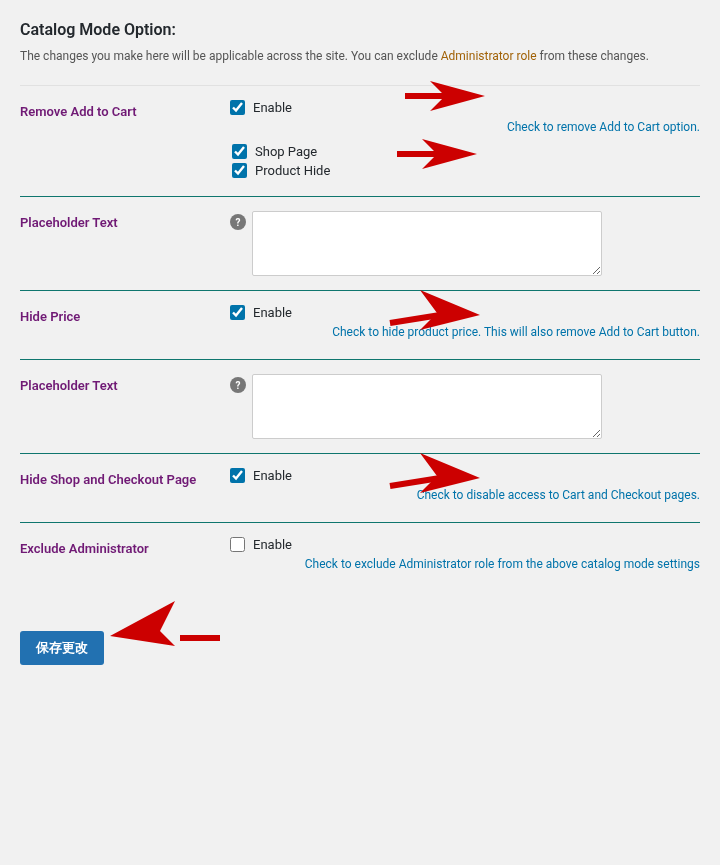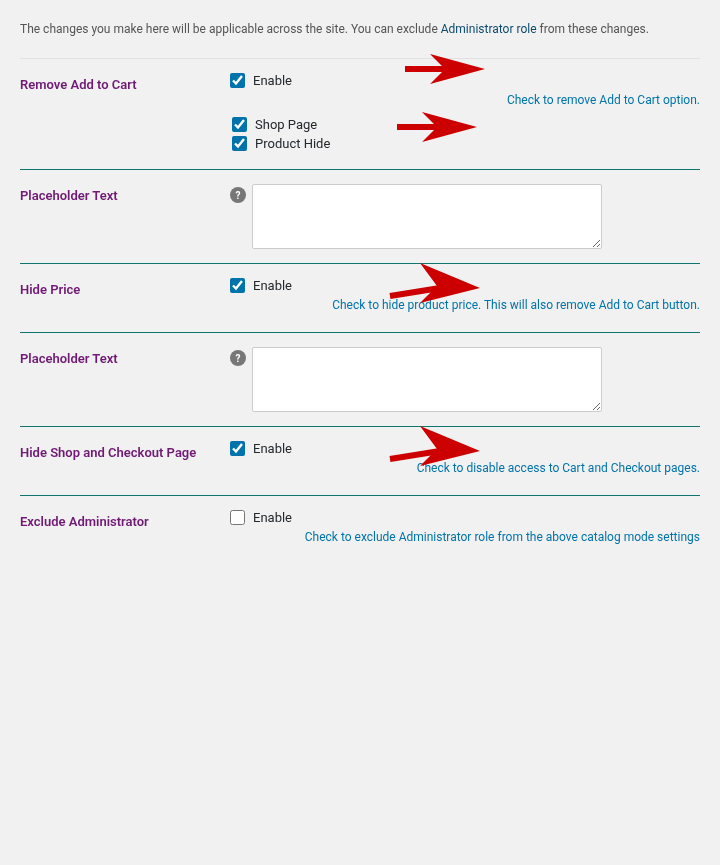--- a/index.html
+++ b/index.html
@@ -21,21 +21,21 @@
       margin-bottom: 8px;
       color: #23282d;
     }
     .intro-text {
       font-size: 12px;
       color: #555;
       margin-bottom: 20px;
       line-height: 1.5;
     }
     .intro-text a {
-      color: #0c4a6e;
+      color: #a16207;
       text-decoration: none;
     }
     .settings-table {
       width: 100%;
       border-collapse: collapse;
     }
     .settings-table tr {
       border-top: 1px solid #0f766e;
     }
     .settings-table tr:first-child {
@@ -126,20 +126,21 @@
       margin-top: 20px;
     }
     .row-wrapper {
       position: relative;
     }
   </style>
 </head>
 <body>
 
 <div class="container">
+  <div class="page-title">Catalog Mode Option:</div>
   <div class="intro-text">
     The changes you make here will be applicable across the site. You can exclude <a href="#">Administrator role</a> from these changes.
   </div>
 
   <table class="settings-table">
     <tbody>
 
       <tr class="row-wrapper">
         <td class="label-cell">Remove Add to Cart</td>
         <td class="control-cell" style="position:relative;">
@@ -231,13 +232,21 @@
             <input type="checkbox" id="cb-exclude-admin" style="">
             <label class="checkbox-label" for="cb-exclude-admin">Enable</label>
           </div>
           <div class="help-text">Check to exclude Administrator role from the above catalog mode settings</div>
         </td>
       </tr>
 
     </tbody>
   </table>
 
+  <div style="position:relative; display:inline-block; margin-top: 20px;">
+    <button class="save-button">保存更改</button>
+    
+    <svg width="120" height="55" style="position:absolute;left:85px;top:-15px;pointer-events:none;" viewBox="0 0 120 55">
+      <polygon points="5,40 70,5 55,35 70,50" fill="#cc0000"></polygon>
+      <line x1="75" y1="42" x2="115" y2="42" stroke="#cc0000" stroke-width="6"></line>
+    </svg>
+  </div>
 </div>
 
 </body></html>

